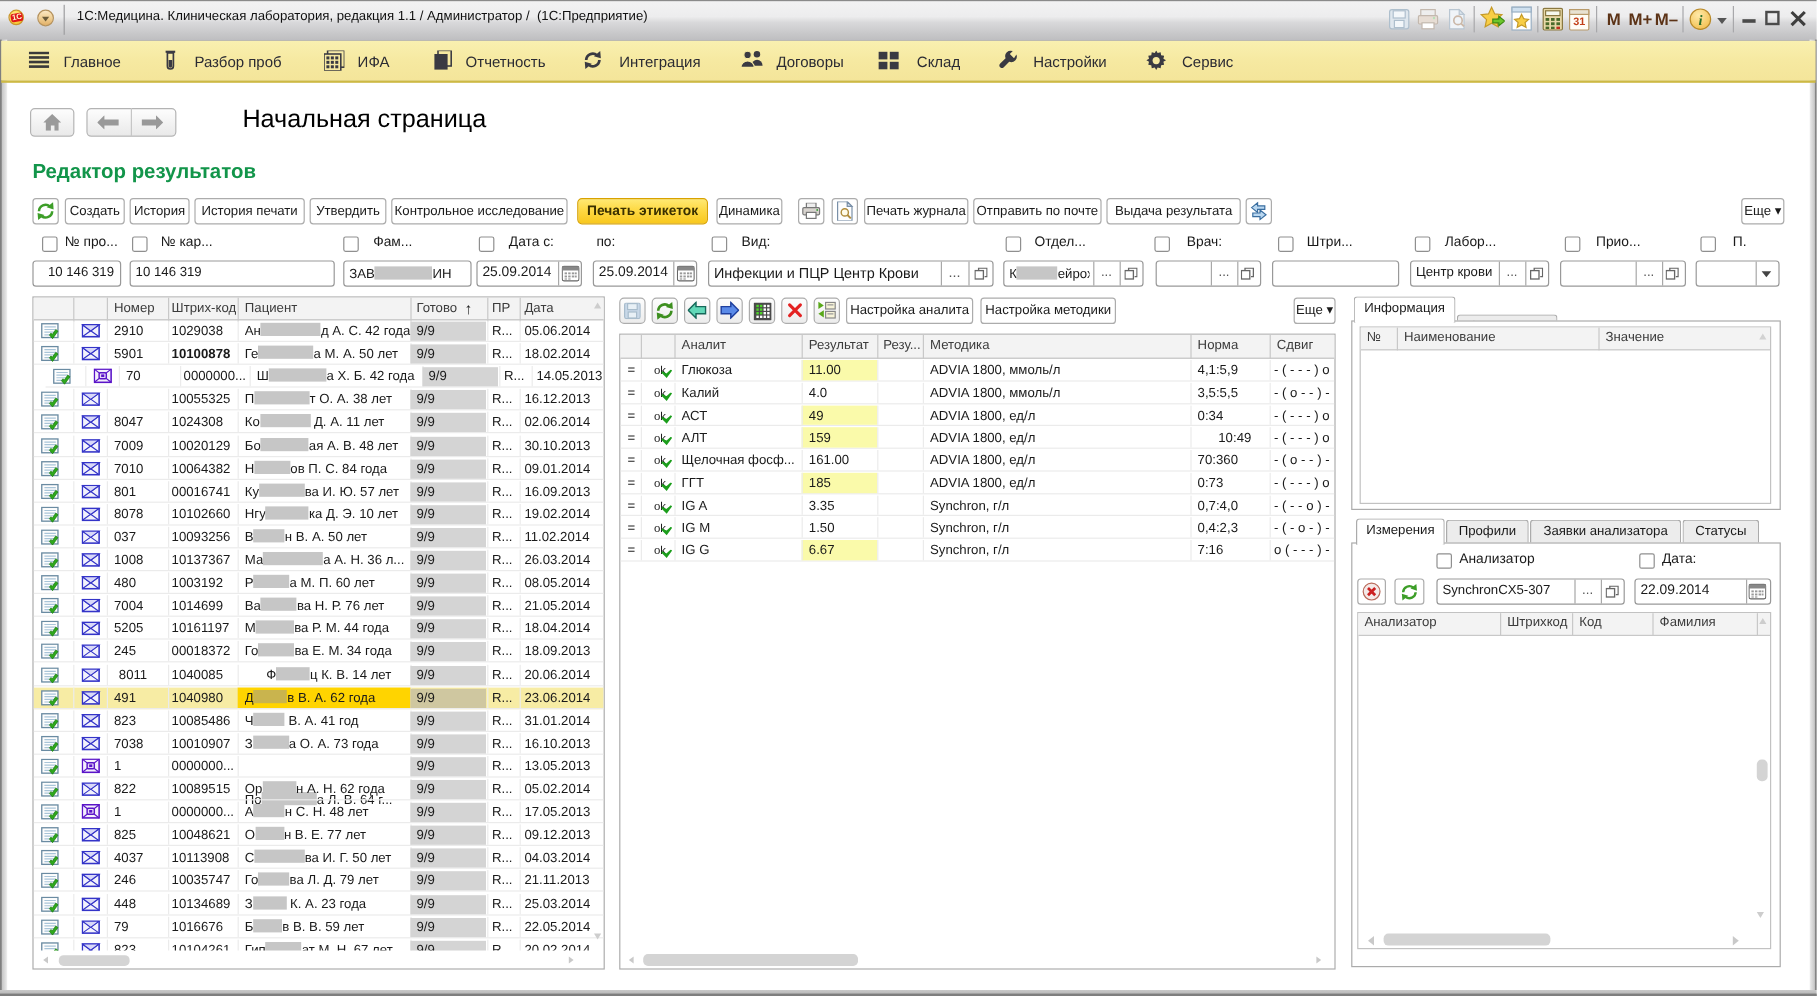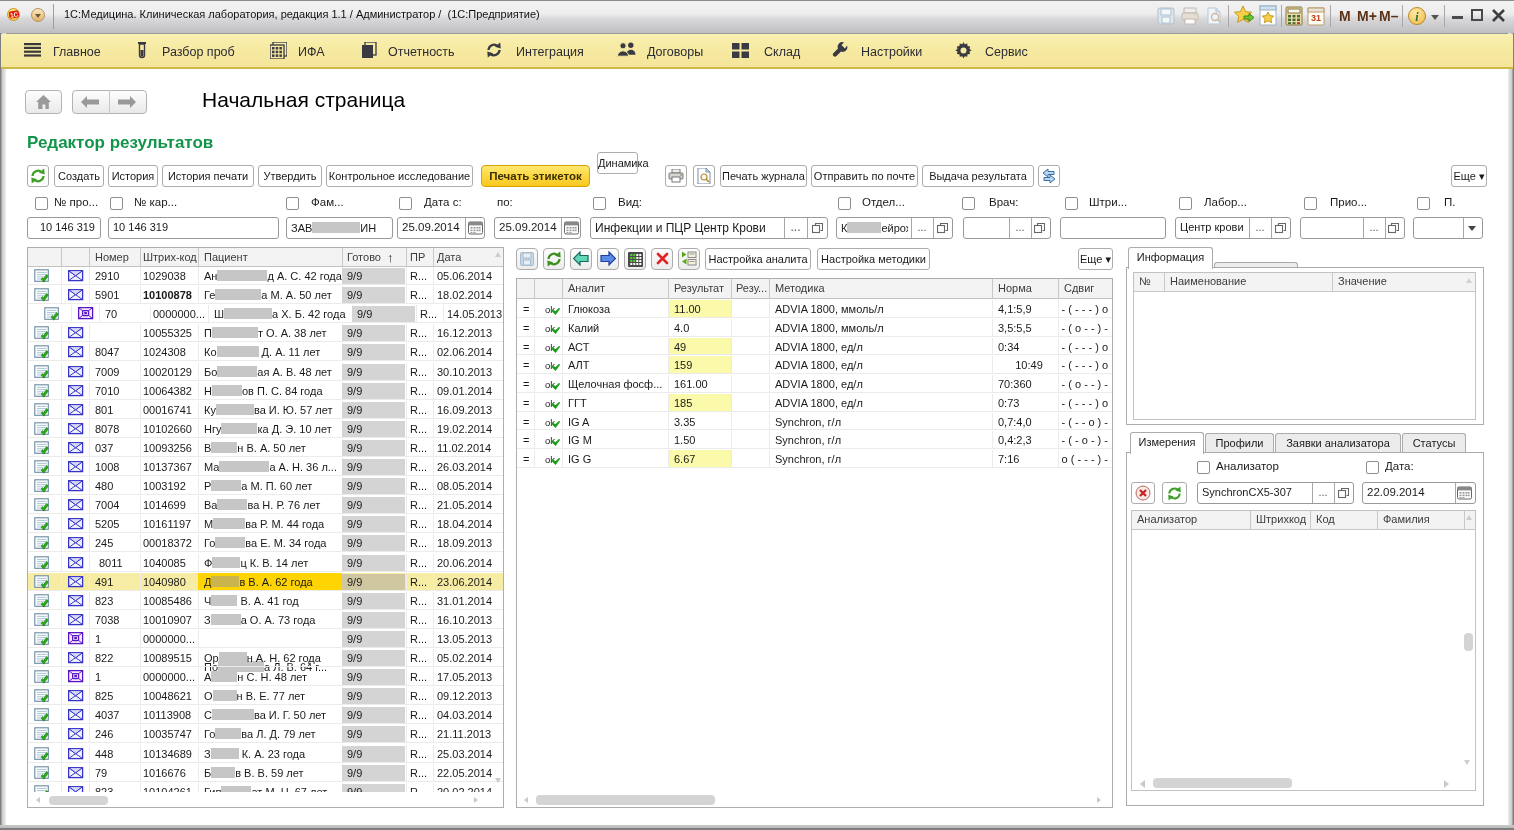--- a/index.html
+++ b/index.html
@@ -195,21 +195,21 @@
     <path d="M14.2 0.6 l0.5 6 -5.8-1.8 z" fill="#3d9e28"></path>
     <path d="M13.5 8 A5.5 5.5 0 0 1 4.5 12" fill="none" stroke="#3d9e28" stroke-width="2.1"></path>
     <path d="M1.8 15.4 l-0.5-6 5.8 1.8 z" fill="#3d9e28"></path>
   </svg>
 <div class="btn" style="left:54px;top:165px;width:50px;">Создать</div>
 <div class="btn" style="left:108px;top:165px;width:50px;">История</div>
 <div class="btn" style="left:162px;top:165px;width:92px;">История печати</div>
 <div class="btn" style="left:258px;top:165px;width:64px;">Утвердить</div>
 <div class="btn" style="left:326px;top:165px;width:147px;">Контрольное исследование</div>
 <div class="btn" style="left:481px;top:165px;width:109px;border:1px solid #d8a200;border-radius:4px;background:linear-gradient(180deg,#ffe973 0%,#fed944 45%,#f8c81e 100%);font-weight:bold;font-size:11.5px;color:#3a3000;">Печать этикеток</div>
-<div class="btn" style="left:597px;top:152px;width:41px;">Динамика</div>
+<div class="btn" style="left:597px;top:165px;width:55px;">Динамика</div>
 <div class="ibtn" style="left:665px;top:165px;"></div>
 <svg class="abs" style="left:668px;top:169px;z-index:5;" width="16" height="14" viewBox="0 0 16 14">
     <rect x="4" y="0" width="8" height="4" fill="#eee" stroke="#777"></rect>
     <rect x="1" y="4" width="14" height="6" rx="1" fill="#d8d4cf" stroke="#777"></rect>
     <rect x="4" y="8" width="8" height="5" fill="#fff" stroke="#777"></rect>
     <circle cx="13" cy="6" r="0.8" fill="#3a9e3a"></circle>
   </svg>
 <div class="ibtn" style="left:693px;top:165px;"></div>
 <svg class="abs" style="left:696px;top:168px;z-index:5;" width="16" height="16" viewBox="0 0 16 16">
     <path d="M2 0 h8 l4 4 v12 h-12 z" fill="#fdfdfd" stroke="#7a90a8"></path>
@@ -863,21 +863,21 @@
         <path d="M7.2 10.2 l2.6 3 4.5-6.2 -1.8-1.4 -3 4.2 -1-1.2 z" fill="#2ea81c" stroke="#1a7a10" stroke-width="0.6"></path>
       </svg>
 <svg class="abs" style="left:40px;top:3px;z-index:5;" width="16" height="12" viewBox="0 0 16 12">
         <rect x="0.6" y="0.6" width="14" height="10" fill="#f2f2fc" stroke="#3434c8" stroke-width="1.3"></rect>
         <path d="M0.6 0.6 L14.6 10.6 M14.6 0.6 L0.6 10.6" fill="none" stroke="#3434c8" stroke-width="1"></path>
         <path d="M0.6 0.6 L7.6 5.8 L14.6 0.6 z" fill="#d8d8f8" stroke="#3434c8" stroke-width="1"></path>
       </svg>
 <div class="cell" style="left:71px;width:46px;">8011</div>
 <div class="cell" style="left:115px;width:55px;">1040085</div>
 
-<div class="cell" style="left:176px;width:140px;">Ф<span class="red" style="width:28px;background:#c6c6c6;"></span>ц К. В.  14 лет</div>
+<div class="cell" style="left:176px;width:140px;text-align:center;">Ф<span class="red" style="width:28px;background:#c6c6c6;"></span>ц К. В.  14 лет</div>
 <div class="abs" style="left:314px;top:1px;width:63px;height:16px;background:#d4d4d4;"></div>
 <div class="cell" style="left:319px;width:40px;">9/9</div>
 <div class="cell" style="left:382px;width:26px;">R...</div>
 <div class="cell" style="left:409px;width:68px;">20.06.2014</div>
 </div>
 <div class="abs" style="left:0;top:305.6px;width:475px;height:18.1px;border-bottom:1px solid #ebebeb;background:#f7eca4;">
 <div class="abs" style="left:33px;top:0;width:1px;height:100%;background:#ebebeb;"></div>
 <div class="abs" style="left:61px;top:0;width:1px;height:100%;background:#ebebeb;"></div>
 <div class="abs" style="left:112px;top:0;width:1px;height:100%;background:#ebebeb;"></div>
 <div class="abs" style="left:170px;top:0;width:1px;height:100%;background:#ebebeb;"></div>

